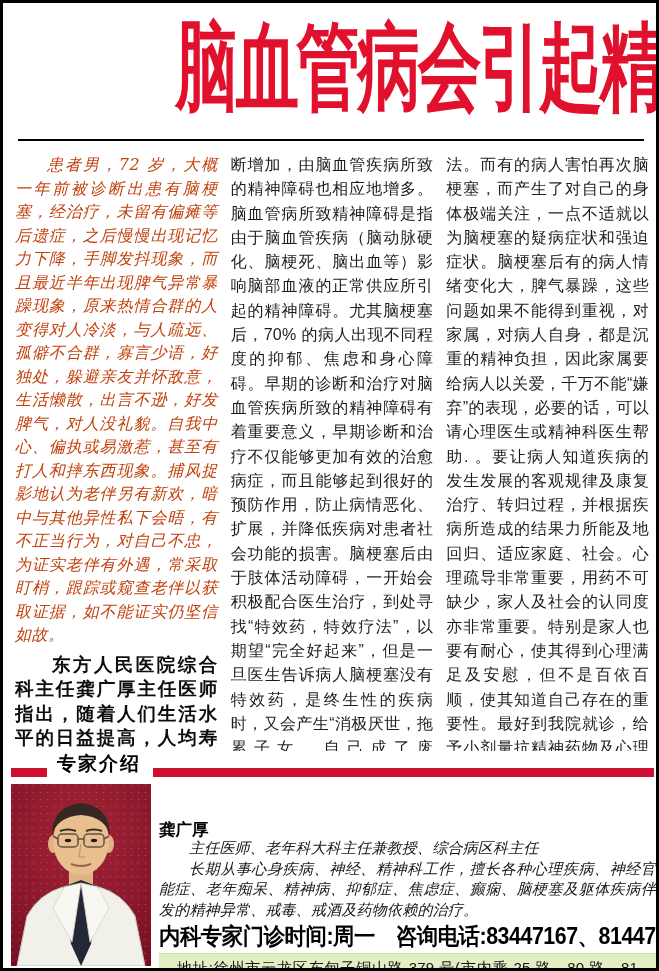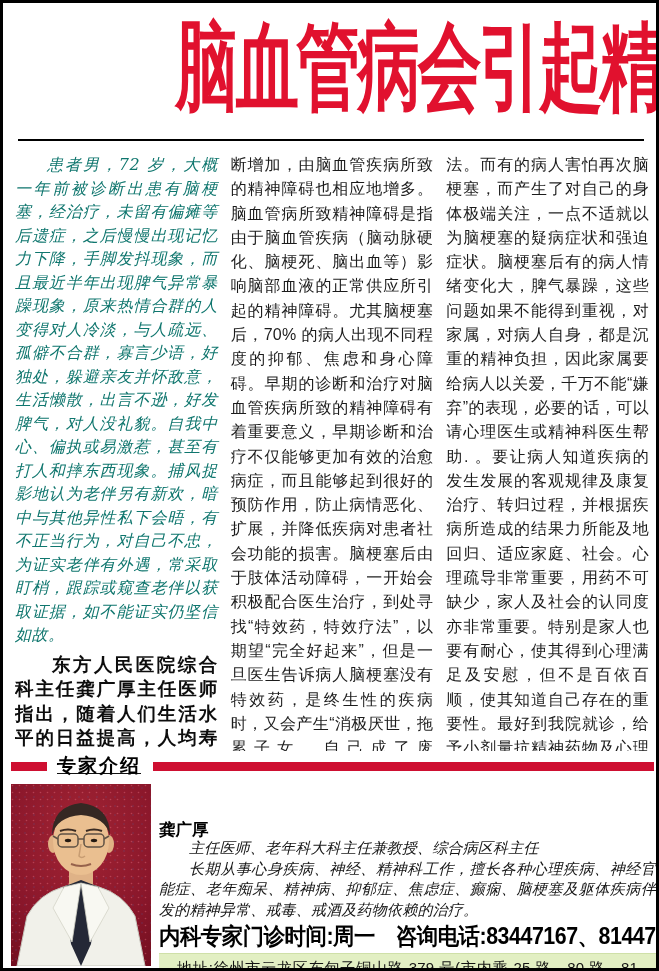--- a/index.html
+++ b/index.html
@@ -10,28 +10,28 @@
   .title-wrap{position:absolute;top:6px;left:0;width:653px;text-align:center;overflow:visible;}
   .title-text{display:inline-block;font-family:"Liberation Serif",serif;font-weight:900;
     font-size:96px;line-height:118px;color:#e1112e;letter-spacing:-4px;white-space:nowrap;
     transform:scaleX(0.66);transform-origin:center;}
   .head-rule{position:absolute;top:136px;left:15px;width:626px;height:2px;background:#000;}
 
   
   .columns{position:absolute;top:150px;left:12px;width:634px;height:598px;display:flex;gap:13px;overflow:hidden;}
   .col{flex:1;min-width:0;}
   .p-kai{font-family:"DejaVu Serif",serif;font-style:italic;font-size:16px;line-height:23.5px;
-    letter-spacing:0.5px;text-align:justify;text-indent:2em;margin:0;color:#0f766e;}
+    letter-spacing:0.5px;text-align:justify;text-indent:2em;margin:0;color:#c2410c;}
   .p-lead{font-family:"Liberation Sans",sans-serif;font-weight:700;font-size:18.5px;line-height:24.5px;
     letter-spacing:0.5px;text-align:justify;text-indent:2em;margin:6px 0 0 0;color:#0d0d0d;}
   .p-hei{font-family:"Liberation Sans",sans-serif;font-size:16px;line-height:24.3px;
     letter-spacing:0.3px;text-align:justify;margin:0;color:#1c1c1c;}
 
   
-  .divider{position:absolute;top:752px;left:8px;width:645px;height:22px;display:flex;align-items:center;text-decoration:underline;}
+  .divider{position:absolute;top:752px;left:8px;width:645px;height:22px;display:flex;align-items:flex-end;}
   .bar-short{width:36px;height:9px;background:#ce0f31;}
   .divider-label{margin:0 12px 0 10px;font-weight:800;font-size:19px;letter-spacing:2px;color:#000;}
   .bar-long{flex:1;height:9px;background:#ce0f31;margin-right:2px;}
 
   
   .bottom{position:absolute;top:781px;left:8px;width:645px;height:182px;display:flex;}
   .photo{width:140px;height:182px;flex:0 0 auto;}
   .expert-right{flex:1;min-width:0;margin-left:8px;display:flex;flex-direction:column;margin-top:36px;}
   .expert-name{font-weight:700;font-size:16.5px;line-height:18px;margin:0;color:#000;}
   .bio p{font-family:"DejaVu Serif",serif;font-style:italic;font-size:15px;line-height:20.5px;

